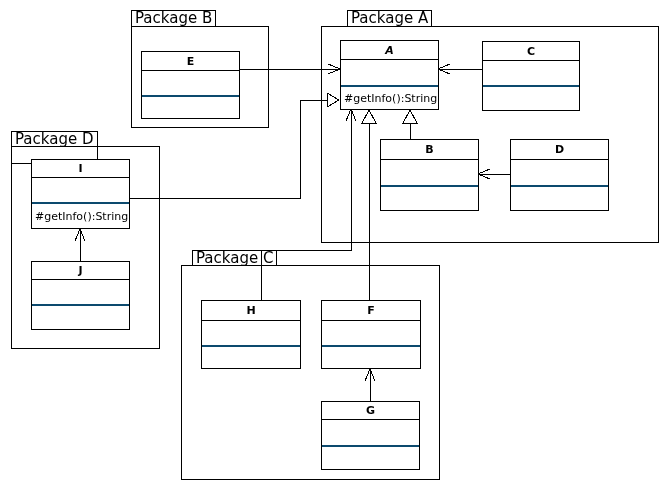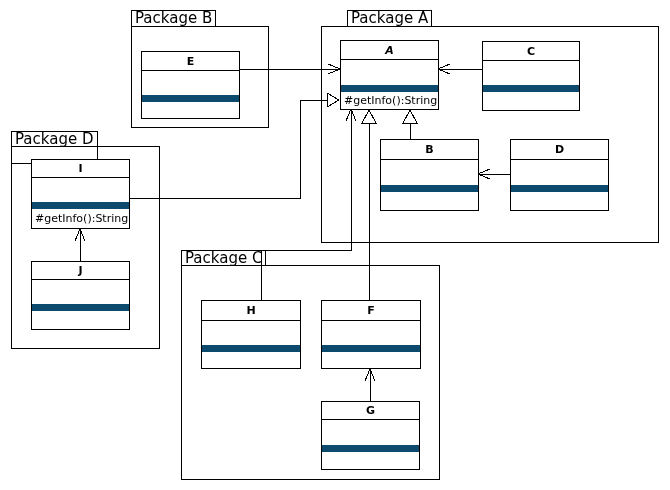--- a/index.html
+++ b/index.html
@@ -26,21 +26,21 @@
   }
   .cls-title{
     display:flex;align-items:center;justify-content:center;
     font-size:11px;font-weight:bold;box-sizing:border-box;flex:none;
   }
   .cls-title.abstract{font-style:italic;}
   .cls-attrs{
     border-top:1px solid #000;box-sizing:border-box;flex:none;
   }
   .cls-meths{
-    border-top:7px solid #0c4a6e;box-sizing:border-box;flex:1;
+    border-top:2px solid #0c4a6e;box-sizing:border-box;flex:1;
     display:flex;align-items:center;font-size:11px;padding-left:3px;
     white-space:nowrap;overflow:hidden;
   }
   
   #wires{position:absolute;left:0;top:0;z-index:3;shape-rendering:crispEdges;}
   .w{stroke:#000;stroke-width:1;fill:none;}
   .tri{stroke:#000;stroke-width:1;fill:#ffffff;}
 </style>
 </head>
 <body>
@@ -55,21 +55,21 @@
   <div class="pkg-tab" style="left:321px;top:10px;min-width:58px;height:17px;margin-left:26px;">
     <span>Package A</span>
   </div>
   <div class="pkg-body" style="left:321px;top:26px;width:338px;height:217px;"></div>
 
   <div class="pkg-tab" style="left:11px;top:131px;min-width:57px;height:33px;">
     <span>Package D</span>
   </div>
   <div class="pkg-body" style="left:11px;top:146px;width:149px;height:203px;"></div>
 
-  <div class="pkg-tab" style="left:181px;top:250px;min-width:58px;height:16px;">
+  <div class="pkg-tab" style="left:192px;top:250px;min-width:58px;height:16px;">
     <span>Package C</span>
   </div>
   <div class="pkg-body" style="left:181px;top:265px;width:259px;height:215px;"></div>
 
   <div class="cls" style="left:340px;top:40px;width:99px;height:70px;">
     <div class="cls-title abstract" style="height:18px;">A</div>
     <div class="cls-attrs" style="height:26px;"></div>
     <div class="cls-meths">#getInfo():String</div>
   </div>
 

